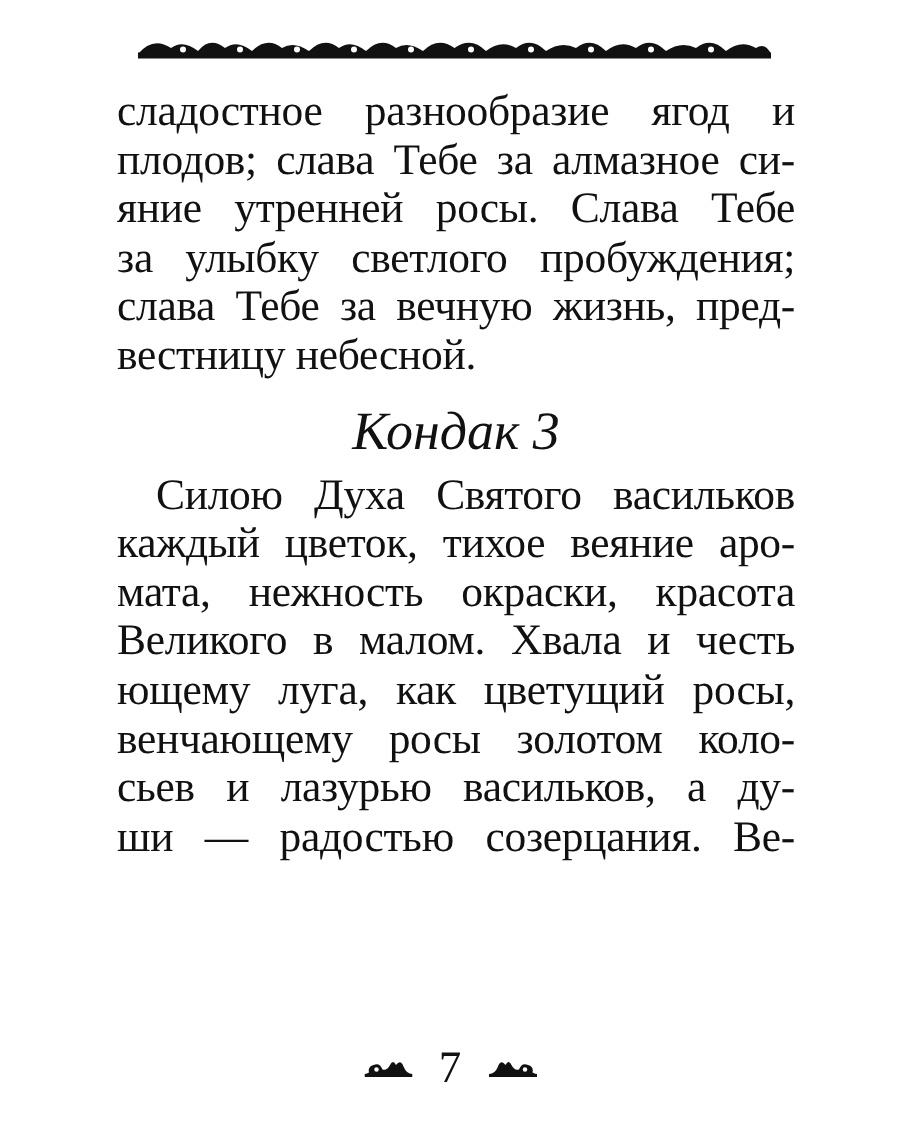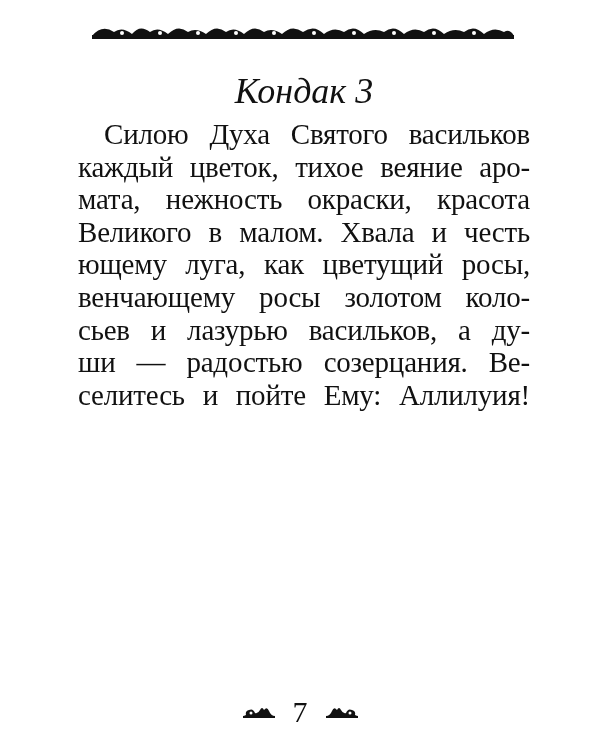--- a/index.html
+++ b/index.html
@@ -51,32 +51,39 @@
         <circle cx="222" cy="9" r="2"></circle>
       <circle cx="262" cy="9" r="2"></circle>
         <circle cx="302" cy="9" r="2"></circle>
         <circle cx="342" cy="9" r="2"></circle>
       <circle cx="382" cy="9" r="2"></circle>
     </g>
   </svg>
 </div>
 
 <div class="text-block">
+  <div>
+    <div class="line">сладостное разнообразие ягод и</div>
+    <div class="line">плодов; слава Тебе за алмазное си-</div>
+    <div class="line">яние утренней росы. Слава Тебе</div>
+    <div class="line">за улыбку светлого пробуждения;</div>
+    <div class="line">слава Тебе за вечную жизнь, пред-</div>
+    <div class="line last">вестницу небесной.</div>
+  </div>
   <div class="gap-small"></div>
   <div class="heading">Кондак 3</div>
   <div>
     <div class="line indent">Силою Духа Святого васильков</div>
     <div class="line">каждый цветок, тихое веяние аро-</div>
     <div class="line">мата, нежность окраски, красота</div>
     <div class="line">Великого в малом. Хвала и честь</div>
     <div class="line">ющему луга, как цветущий росы,</div>
     <div class="line">венчающему росы золотом коло-</div>
     <div class="line">сьев и лазурью васильков, а ду-</div>
     <div class="line">ши — радостью созерцания. Ве-</div>
-    <div class="line">селитесь и пойте Ему: Аллилуия!</div>
   </div>
 </div>
 
 <div class="footer">
   <span class="orn-small">
     <svg width="32" height="14" viewBox="0 0 32 14">
       <path d="M0 13 L32 13 L32 11 Q28 11 26 6 Q24 1 21 5 Q19 1 17 5 Q15 9 12 8 Q10 3 6 5 Q2 6 3 10 Q1 11 0 11 Z" fill="#111"></path>
       <circle cx="8" cy="8" r="1.5" fill="#fff"></circle>
     </svg>
   </span>

